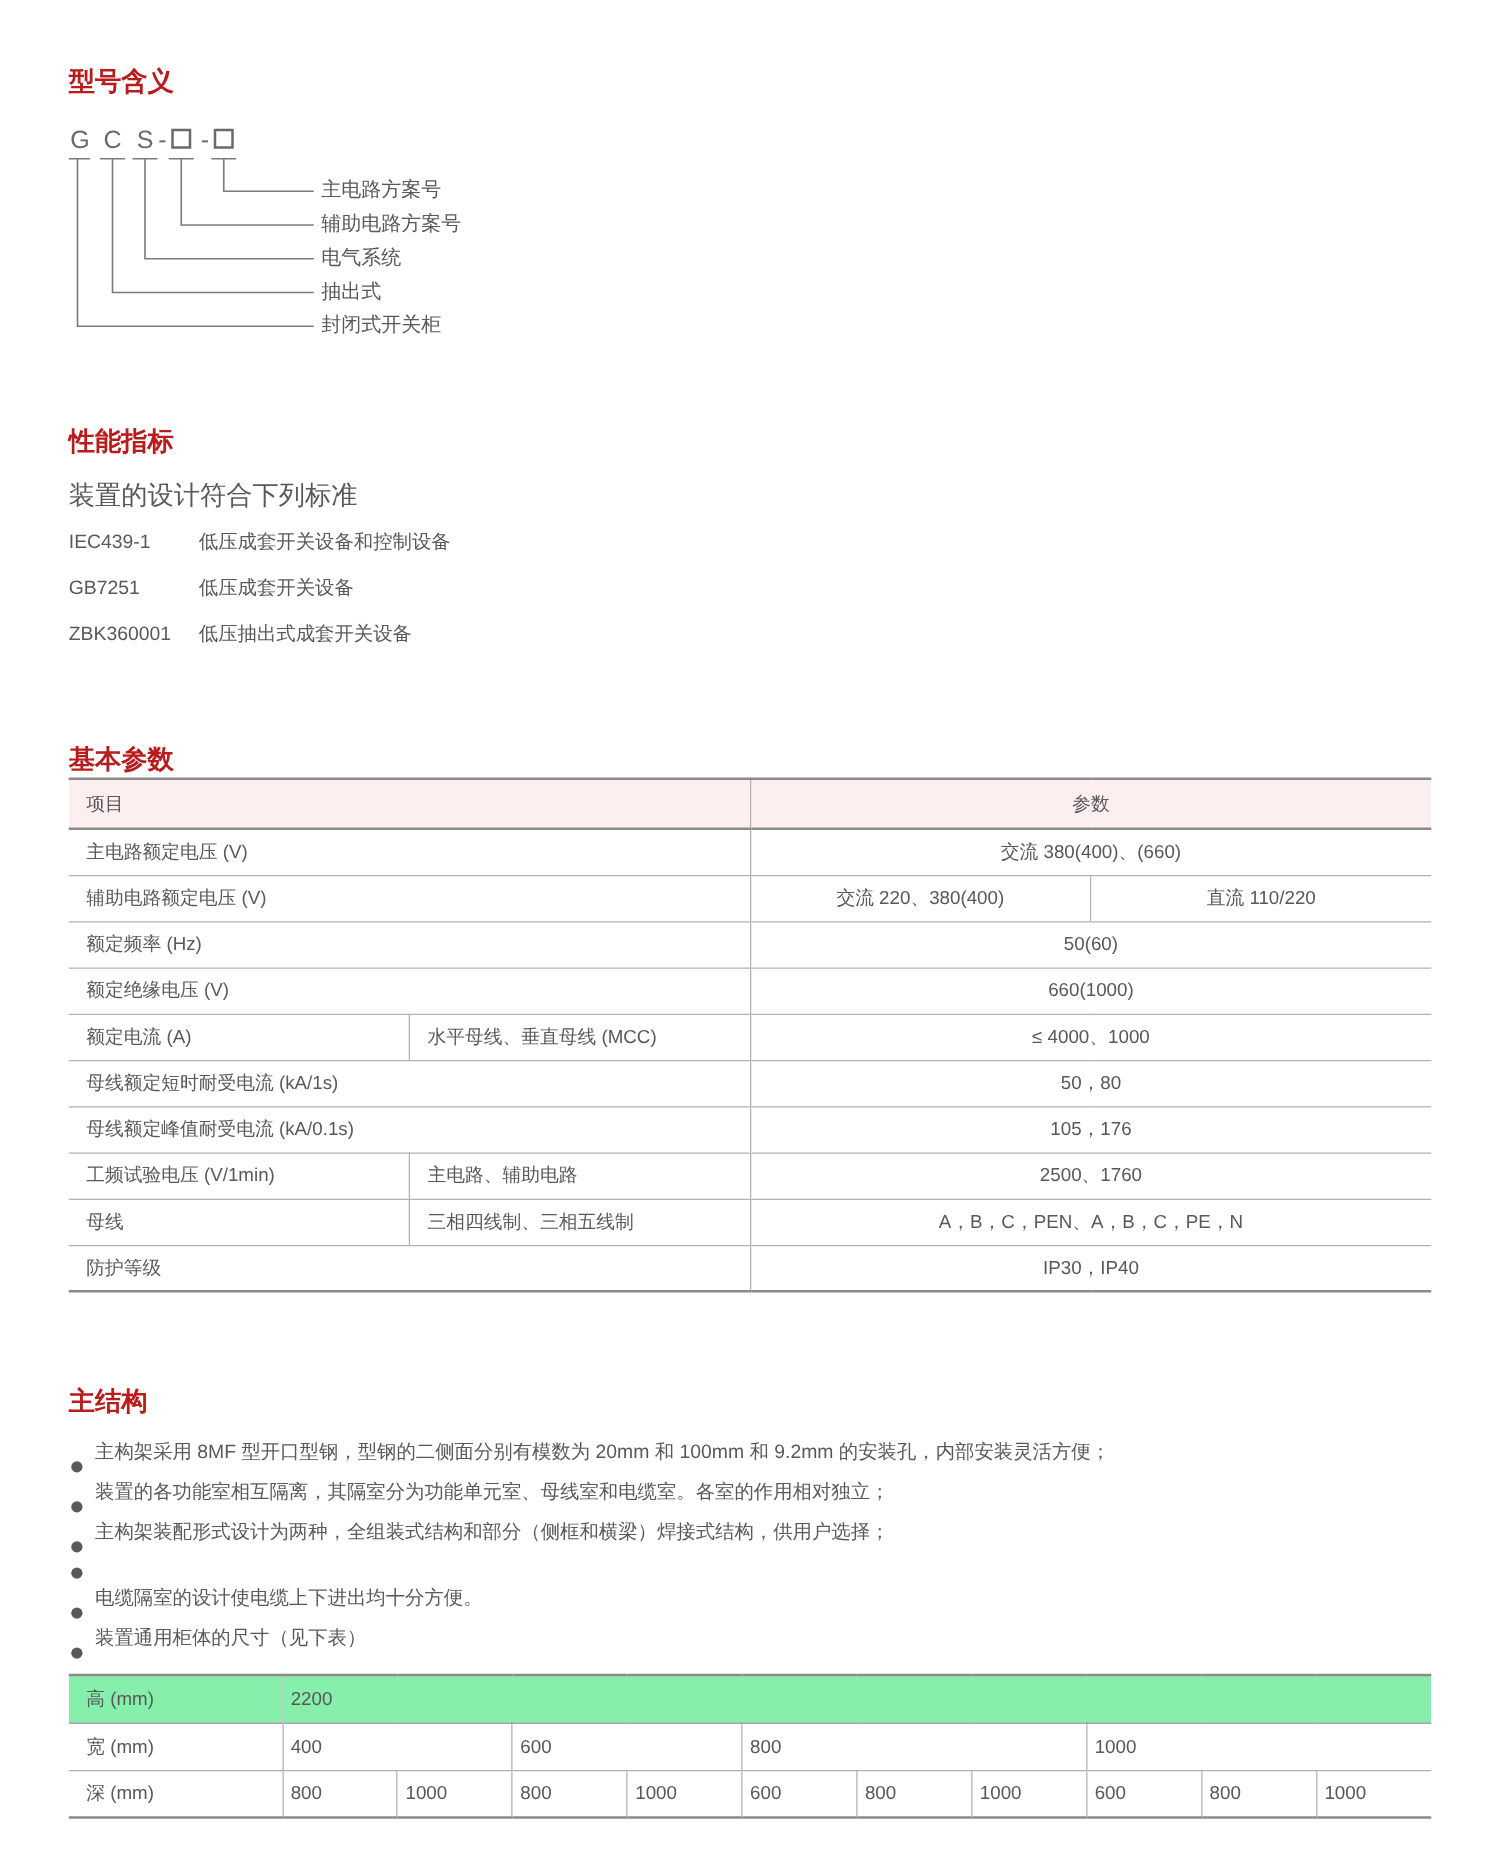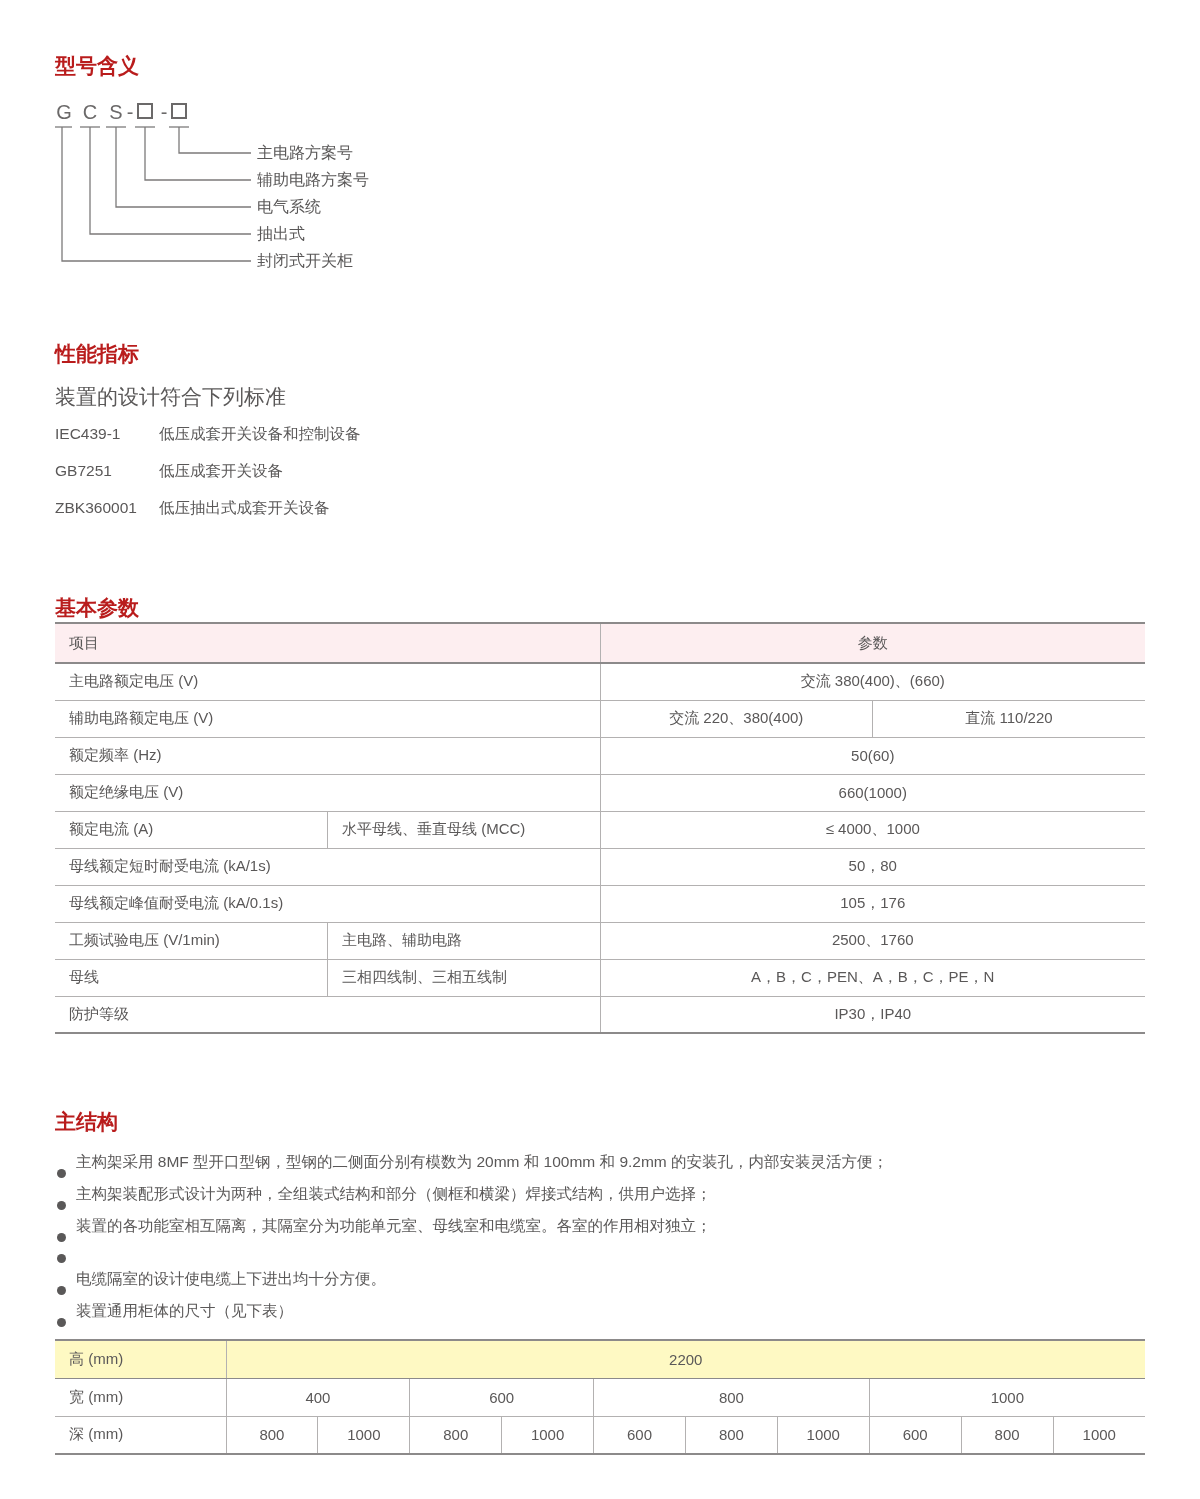--- a/index.html
+++ b/index.html
@@ -59,25 +59,25 @@
   .bullets { margin-top: 10px; }
   .bullet { display: flex; align-items: flex-end; font-size: 15.5px; line-height: 32px; }
   .dot {
     width: 9px; height: 9px; border-radius: 50%; background: #5a5858;
     flex-shrink: 0; margin: 12px 10px 0 2px;
   }
   
   .dims { margin-top: 12px; border-top: 2px solid #8c8a8a; font-size: 15px; }
   .dims td {
     border-bottom: 1px solid #b3b1b1; height: 38px; padding: 2px 6px;
-    text-align: center; color: #5a5858; white-space: nowrap; overflow: hidden;
+    text-align: left; color: #5a5858; white-space: nowrap; overflow: hidden;
   }
   .dims td.lab { text-align: left; padding-left: 14px; }
   .dims td.vl { border-left: 1px solid #b3b1b1; }
-  .dims tr.pink td { background: #fef9c3; border-bottom: 1px solid #8c8a8a; }
+  .dims tr.pink td { background: #86efac; border-bottom: 1px solid #8c8a8a; }
   .dims tr.last td { border-bottom: 2px solid #8c8a8a; }
   .spacer-a { height: 62px; }
   .spacer-b { height: 60px; }
   .spacer-c { height: 74px; }
 </style>
 </head>
 <body>
 
 <div class="page">
 
@@ -199,25 +199,25 @@
 
   <h2 class="sec-title">主结构</h2>
 
   <div class="bullets">
     <div class="bullet">
       <span class="dot"></span>
       <span>主构架采用 8MF 型开口型钢，型钢的二侧面分别有模数为 20mm 和 100mm 和 9.2mm 的安装孔，内部安装灵活方便；</span>
     </div>
     <div class="bullet">
       <span class="dot"></span>
+      <span>装置的各功能室相互隔离，其隔室分为功能单元室、母线室和电缆室。各室的作用相对独立；</span>
+    </div>
+    <div class="bullet">
+      <span class="dot"></span>
       <span>主构架装配形式设计为两种，全组装式结构和部分（侧框和横梁）焊接式结构，供用户选择；</span>
-    </div>
-    <div class="bullet">
-      <span class="dot"></span>
-      <span>装置的各功能室相互隔离，其隔室分为功能单元室、母线室和电缆室。各室的作用相对独立；</span>
     </div>
     <div class="bullet">
       <span class="dot"></span>
     </div>
     <div class="bullet">
       <span class="dot"></span>
       <span>电缆隔室的设计使电缆上下进出均十分方便。</span>
     </div>
     <div class="bullet">
       <span class="dot"></span>

